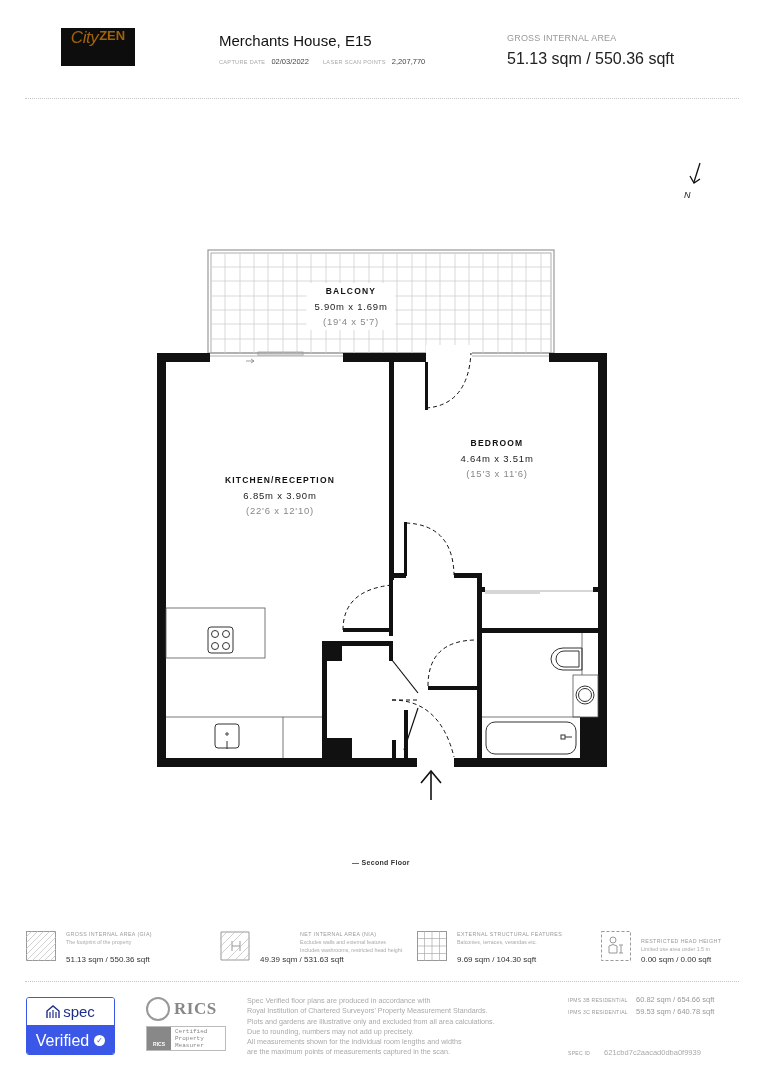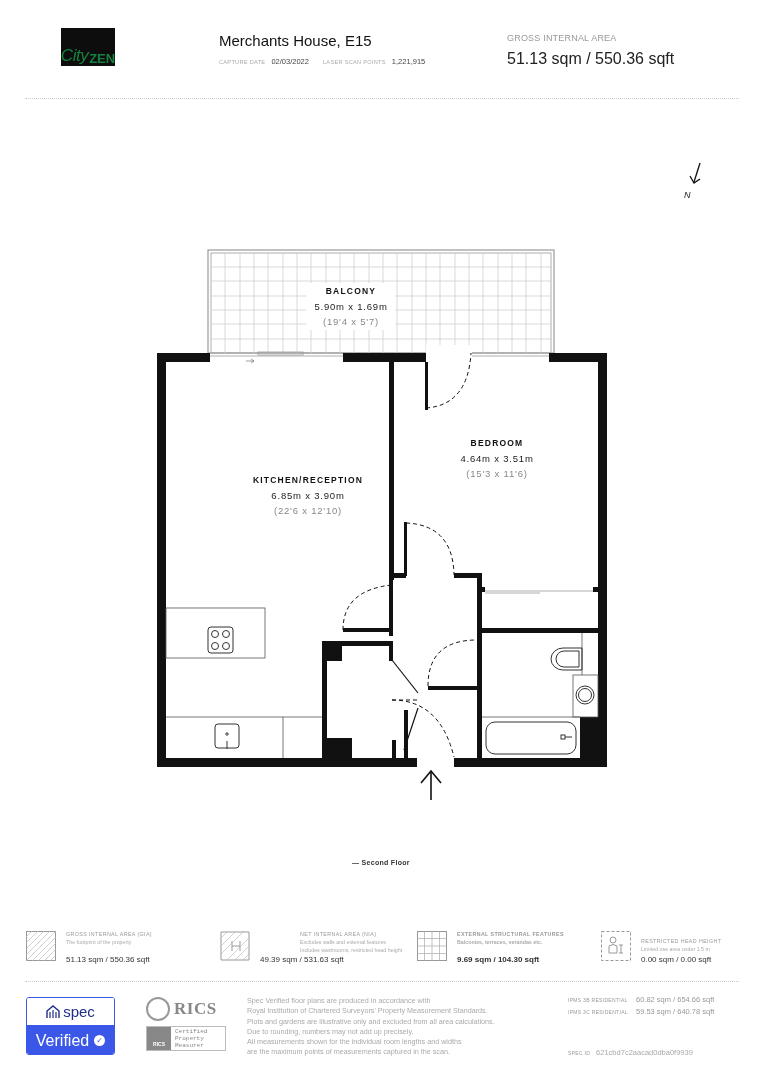--- a/index.html
+++ b/index.html
@@ -1,19 +1,19 @@
 <!DOCTYPE html>
 <html><head>
 <meta charset="utf-8">
 <style>
   * { box-sizing: border-box; margin: 0; padding: 0; }
   html, body { width: 764px; height: 1080px; background: #ffffff; overflow: hidden; }
   body { position: relative; font-family: "Liberation Sans", "DejaVu Sans", sans-serif; color: #111; }
 
-  .logo { position: absolute; left: 61px; top: 28px; width: 54px; height: 38px; background: #0d0d0d; color: #15803d; display: flex; align-items: flex-end; justify-content: center; }
+  .logo { position: absolute; left: 61px; top: 28px; width: 74px; height: 38px; background: #0d0d0d; color: #a16207; display: flex; align-items: flex-start; justify-content: center; }
   .logo .city { font-family: "Liberation Sans", sans-serif; font-style: italic; font-size: 17px; letter-spacing: -0.5px; }
   .logo .zen { font-family: "Liberation Sans", sans-serif; font-weight: bold; font-size: 13px; margin-left: 1px; }
 
   .prop-title { position: absolute; left: 219px; top: 32px; font-size: 15px; font-weight: 500; color: #111; }
   .meta { position: absolute; left: 219px; top: 57px; font-size: 7px; display: flex; gap: 6px; align-items: baseline; }
   .meta .lbl { color: #aaa; letter-spacing: 0.3px; font-size: 5.6px; }
   .meta .val { color: #444; font-size: 7.5px; margin-right: 8px; }
 
   .gia-lbl { position: absolute; left: 507px; top: 33px; font-size: 9px; color: #999; letter-spacing: 0.2px; }
   .gia-val { position: absolute; left: 507px; top: 50px; font-size: 16px; color: #222; }
@@ -47,36 +47,36 @@
   .rics .word { font-size: 17px; font-weight: bold; color: #888; letter-spacing: 0.5px; font-family: "Liberation Serif", serif; }
   .rics .row2 { margin-top: 5px; display: flex; height: 25px; border: 1px solid #bbb; }
   .rics .row2 .sq { width: 24px; background: #888; color: #fff; font-size: 5px; display: flex; align-items: flex-end; justify-content: center; padding-bottom: 3px; font-weight: bold; }
   .rics .row2 .cert { font-size: 6px; color: #888; line-height: 1.15; padding: 2px 4px; font-family: "Liberation Mono", monospace; }
 
   .disclaimer { position: absolute; left: 247px; top: 996px; font-size: 7.2px; color: #aaa; line-height: 10.3px; }
 
   .ipms { position: absolute; left: 568px; top: 995px; font-size: 7.5px; color: #999; }
   .ipms .row { display: flex; gap: 8px; align-items: baseline; height: 12px; }
   .ipms .lbl { font-size: 5px; color: #999; letter-spacing: 0.3px; width: 60px; }
-  .specid { position: absolute; left: 568px; top: 1048px; display: flex; gap: 6px; align-items: baseline; font-size: 7.5px; color: #aaa; }
+  .specid { position: absolute; left: 568px; top: 1048px; display: flex; gap: 14px; align-items: baseline; font-size: 7.5px; color: #aaa; }
   .specid .lbl { font-size: 5px; letter-spacing: 0.3px; color: #999; }
 </style>
 </head>
 <body>
 
 <div class="logo">
   <span class="city">City</span>
     <span class="zen">ZEN</span>
 </div>
 <div class="prop-title">Merchants House, E15</div>
 <div class="meta">
   <span class="lbl">CAPTURE DATE</span>
   <span class="val">02/03/2022</span>
   <span class="lbl">LASER SCAN POINTS</span>
-  <span class="val">1,221,915</span>
+  <span class="val">2,207,770</span>
 </div>
 <div class="gia-lbl">GROSS INTERNAL AREA</div>
 <div class="gia-val">51.13 sqm / 550.36 sqft</div>
 
 <div class="dotline" style="top:98px;"></div>
 
 <svg class="plan" viewBox="0 110 764 760" width="764" height="760" xmlns="http://www.w3.org/2000/svg">
 
   <g stroke="#cfcfcf" stroke-width="0.8" fill="none">
     <rect x="208" y="250" width="346" height="103" stroke="#999" stroke-width="1.2"></rect>
@@ -235,21 +235,21 @@
     <div class="name">BALCONY</div>
     <div class="metric">5.90m x 1.69m</div>
     <div class="imperial">(19'4 x 5'7)</div>
   </div>
 </div>
 <div class="room-label" style="left:497px; top:438px;">
   <div class="name">BEDROOM</div>
   <div class="metric">4.64m x 3.51m</div>
   <div class="imperial">(15'3 x 11'6)</div>
 </div>
-<div class="room-label" style="left:280px; top:475px;margin-left:28px;">
+<div class="room-label" style="left:280px; top:475px;">
   <div class="name">KITCHEN/RECEPTION</div>
   <div class="metric">6.85m x 3.90m</div>
   <div class="imperial">(22'6 x 12'10)</div>
 </div>
 
 <div class="floor-label">— Second Floor</div>
 
 <div class="legend" style="left:26px;">
   <svg class="icon" viewBox="0 0 30 30">
     <rect x="0.5" y="0.5" width="29" height="29" fill="none" stroke="#999"></rect>
@@ -285,21 +285,21 @@
       </g>
   </svg>
   <div class="txt">
     <span class="t1">NET INTERNAL AREA (NIA)</span>
     <span class="t2">Excludes walls and external features</span>
     <span class="t2" style="margin-top:0">Includes washrooms, restricted head height</span>
   </div>
   <span class="val">49.39 sqm / 531.63 sqft</span>
 </div>
 
-<div class="legend" style="left:417px;font-weight:bold;">
+<div class="legend" style="left:417px;">
   <svg class="icon" viewBox="0 0 30 30">
     <rect x="0.5" y="0.5" width="29" height="29" fill="none" stroke="#999"></rect>
     <g stroke="#aaa" stroke-width="0.7">
         <line x1="7.5" y1="0" x2="7.5" y2="30"></line>
         <line x1="15" y1="0" x2="15" y2="30"></line>
         <line x1="22.5" y1="0" x2="22.5" y2="30"></line>
         <line x1="0" y1="7.5" x2="30" y2="7.5"></line>
         <line x1="0" y1="15" x2="30" y2="15"></line>
         <line x1="0" y1="22.5" x2="30" y2="22.5"></line>
       </g>

